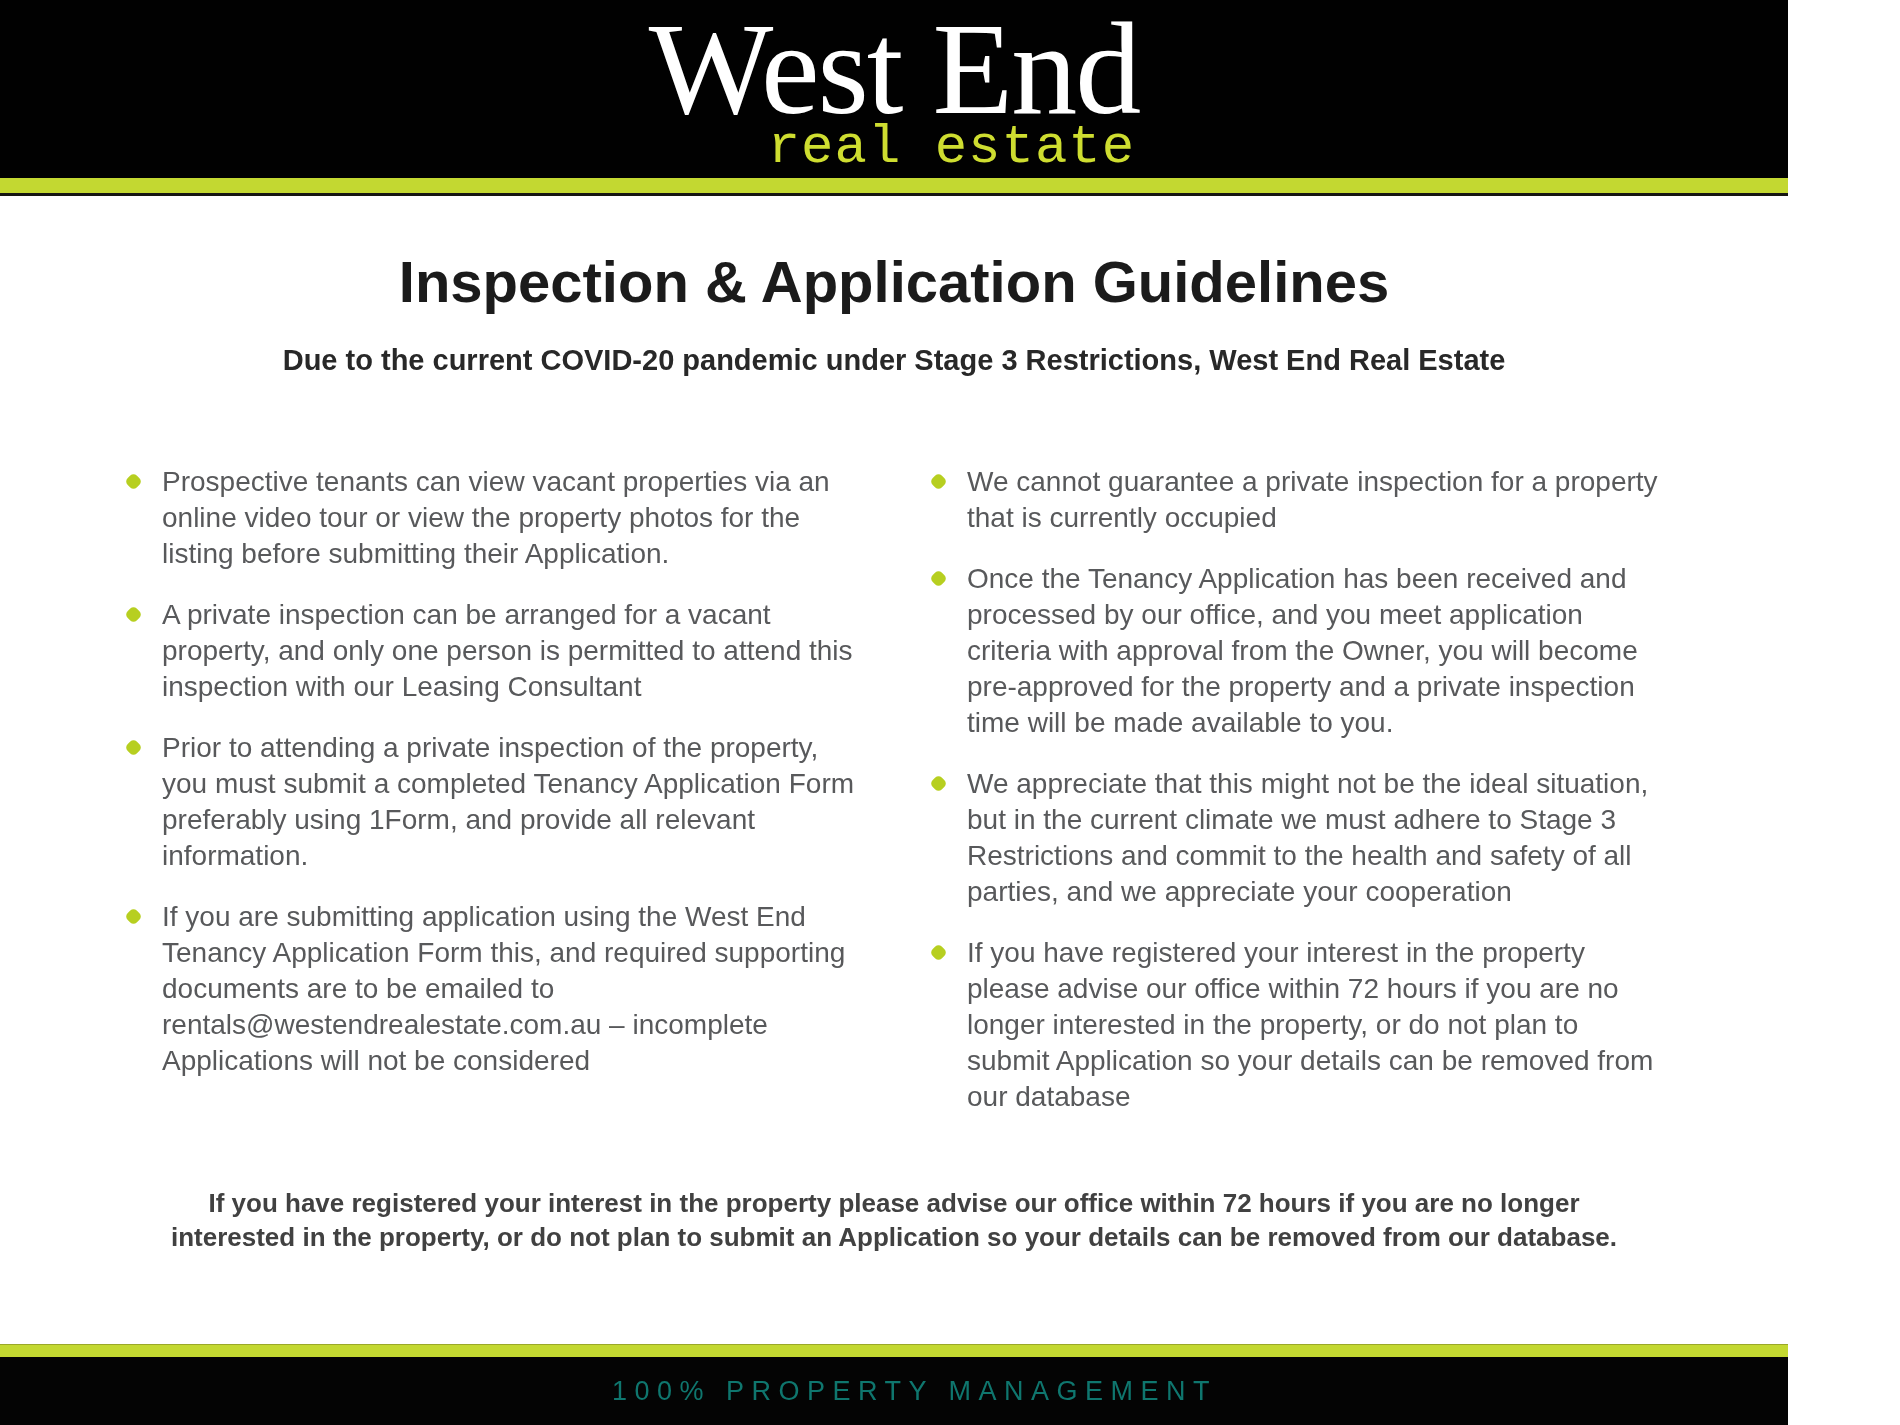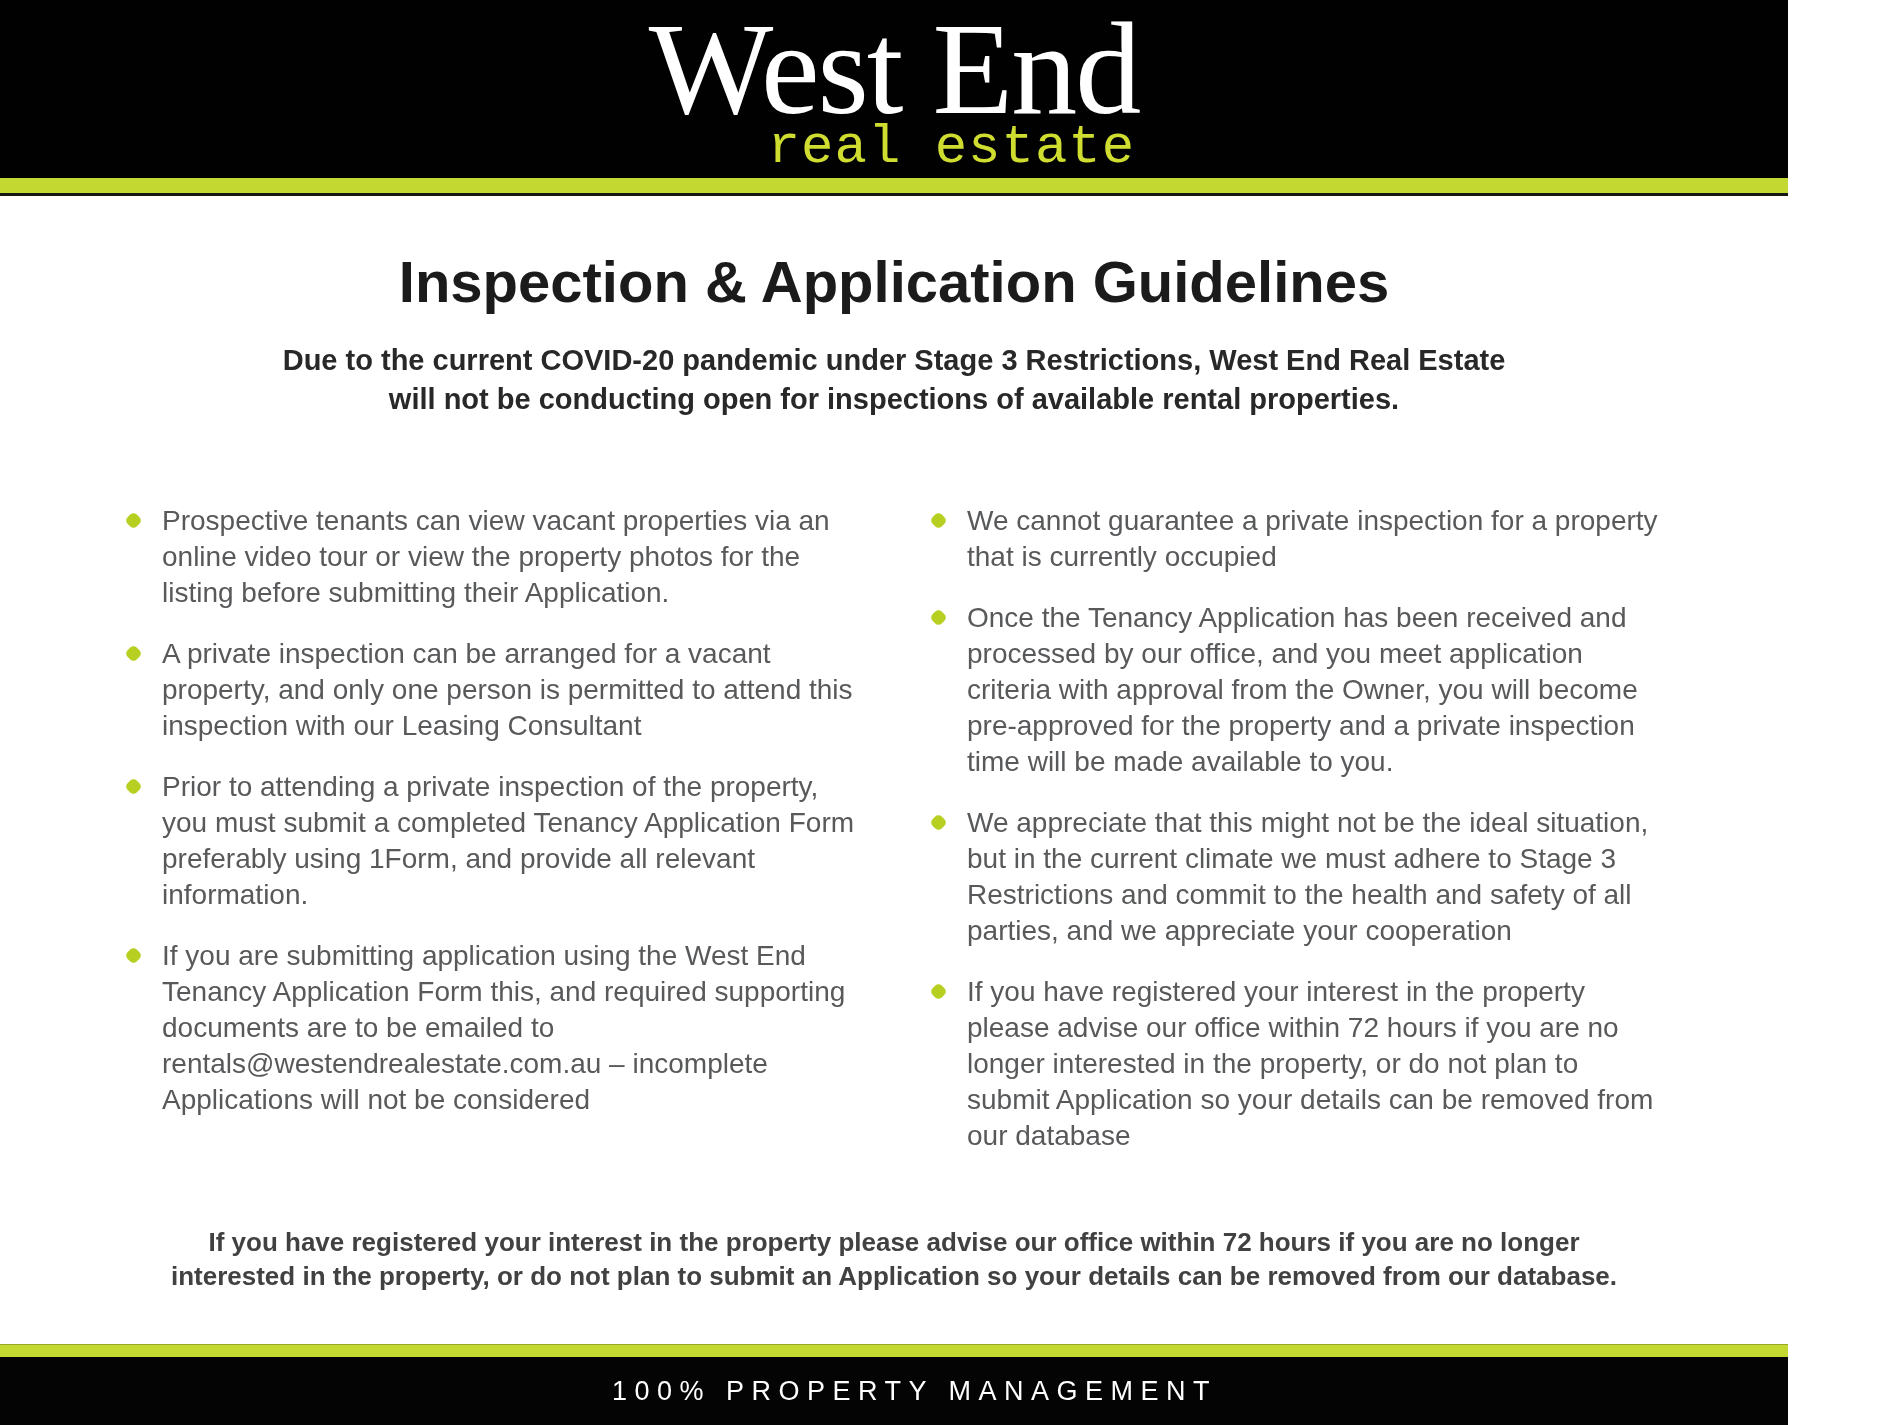--- a/index.html
+++ b/index.html
@@ -23,40 +23,39 @@
   .guideline-item{position:relative;padding-left:38px;margin-bottom:25px;max-width:702px;
                   font-size:28px;line-height:36px;color:var(--body-text,#58595b);}
   .bullet{position:absolute;left:3px;top:11px;width:13px;height:13px;background:var(--bullet,#b7cf20);
           transform:rotate(45deg);border-radius:35%;}
 
   .notice{margin-top:46px;text-align:center;font-weight:bold;font-size:26px;line-height:34px;color:#414141;}
 
   
   .stripe-bottom{height:12px;background:var(--accent,#c3d831);border-top:1px solid #9aa828;}
   .footer-bar{background:#040404;height:68px;display:flex;align-items:center;justify-content:center;}
-  .footer-text{color:#ffffff;font-size:27px;letter-spacing:7.5px;font-weight:normal;white-space:nowrap;margin-left:41px;}
+  .footer-text{color:#0f766e;font-size:27px;letter-spacing:7.5px;font-weight:normal;white-space:nowrap;margin-left:41px;}
 </style>
 </head>
 <body>
 
 <div class="page">
 
   <div class="header">
     <div class="logo">
       <div class="logo-primary">West End</div>
       <div class="logo-secondary">real estate</div>
     </div>
   </div>
   <div class="stripe-top"></div>
 
   <div class="main">
     <h1 class="title">Inspection &amp; Application Guidelines</h1>
     <div class="subtitle">
       <div>Due to the current COVID-20 pandemic under Stage 3 Restrictions, West End Real Estate</div>
-      <div>will not be conducting open for inspections of available rental properties.</div>
     </div>
 
     <div class="columns">
       <ul class="guideline-list">
         <li class="guideline-item">
           <span class="bullet"></span>
           <span>Prospective tenants can view vacant properties via an online video tour or view the property photos for the listing before submitting their Application.</span>
         </li>
         <li class="guideline-item">
           <span class="bullet"></span>

